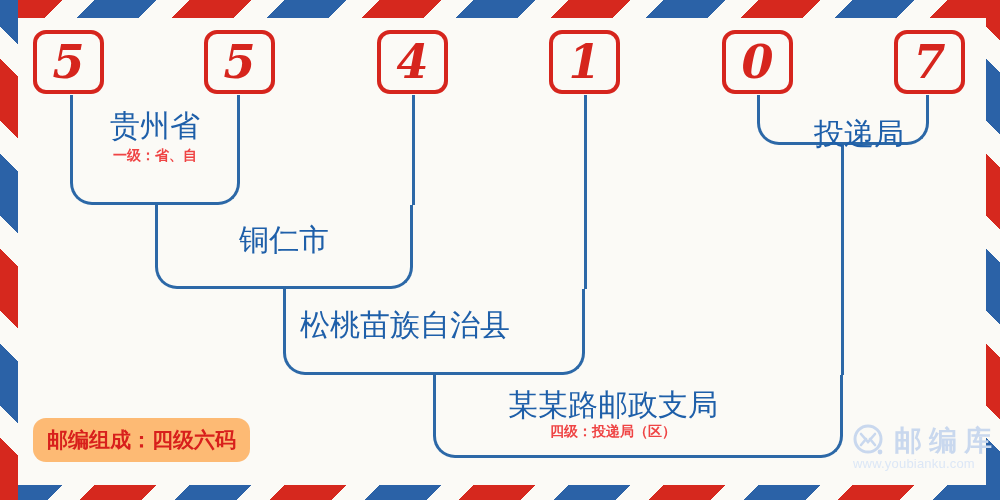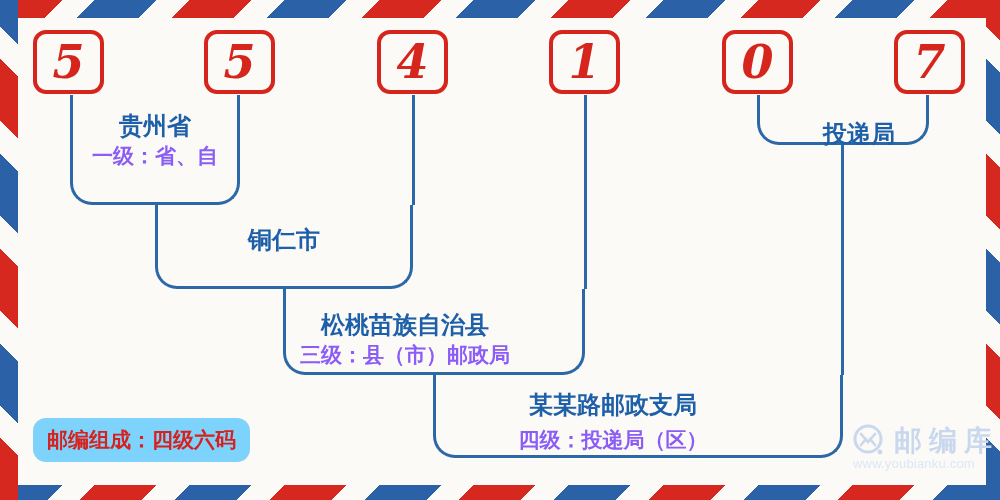--- a/index.html
+++ b/index.html
@@ -33,26 +33,26 @@
   }
   
   .bracket{
     position:absolute;box-sizing:border-box;
     border:3px solid #2c68a7;border-top:none;
     border-radius:0 0 22px 22px;background:transparent;
   }
   .vline{position:absolute;width:3px;background:#2c68a7;}
   
   .lvl{position:absolute;text-align:center;}
-  .lvl .name{font-size:24px;font-weight:bold;color:#1e5fa9;line-height:28px;}
-  .lvl .desc{font-size:21px;font-weight:bold;color:#8b5cf6;line-height:25px;margin-top:3px;}
+  .lvl .name{font-size:30px;font-weight:normal;color:#1e5fa9;line-height:28px;}
+  .lvl .desc{font-size:14px;font-weight:bold;color:#ef4444;line-height:25px;margin-top:3px;}
   
   .footer-box{
     position:absolute;left:33px;top:418px;width:217px;height:44px;
-    background:#7dd3fc;border-radius:13px;
+    background:#fdba74;border-radius:13px;
     display:flex;align-items:center;justify-content:center;
   }
   .footer-box span{font-size:21px;font-weight:bold;color:#d8201c;}
   
   .wm{position:absolute;left:852px;top:422px;display:flex;align-items:center;gap:8px;text-align:right;}
   .wm-brand{font-size:28px;font-weight:bold;color:#c9d8ee;letter-spacing:7px;white-space:nowrap;}
   .wm-url{position:absolute;left:853px;top:456px;font-size:13px;color:#dce7f6;letter-spacing:0.2px;}
 </style>
 </head>
 <body>
@@ -99,26 +99,25 @@
       <div>一级：省、自</div>
     </div>
   </div>
 
   <div class="lvl" style="left:155px;width:258px;top:226px">
     <div class="name">铜仁市</div>
   </div>
 
   <div class="lvl" style="left:283px;width:244px;top:311px">
     <div class="name">松桃苗族自治县</div>
-    <div class="desc">三级：县（市）邮政局</div>
   </div>
 
   <div class="lvl" style="left:433px;width:360px;top:391px">
     <div class="name">某某路邮政支局</div>
-    <div class="desc" style="margin-top:8px">四级：投递局（区）</div>
+    <div class="desc" style="margin-top:0">四级：投递局（区）</div>
   </div>
 
   <div class="lvl" style="left:757px;width:204px;top:120px">
     <div class="name">投递局</div>
   </div>
 
   <div class="footer-box">
     <span>邮编组成：四级六码</span>
   </div>
 

